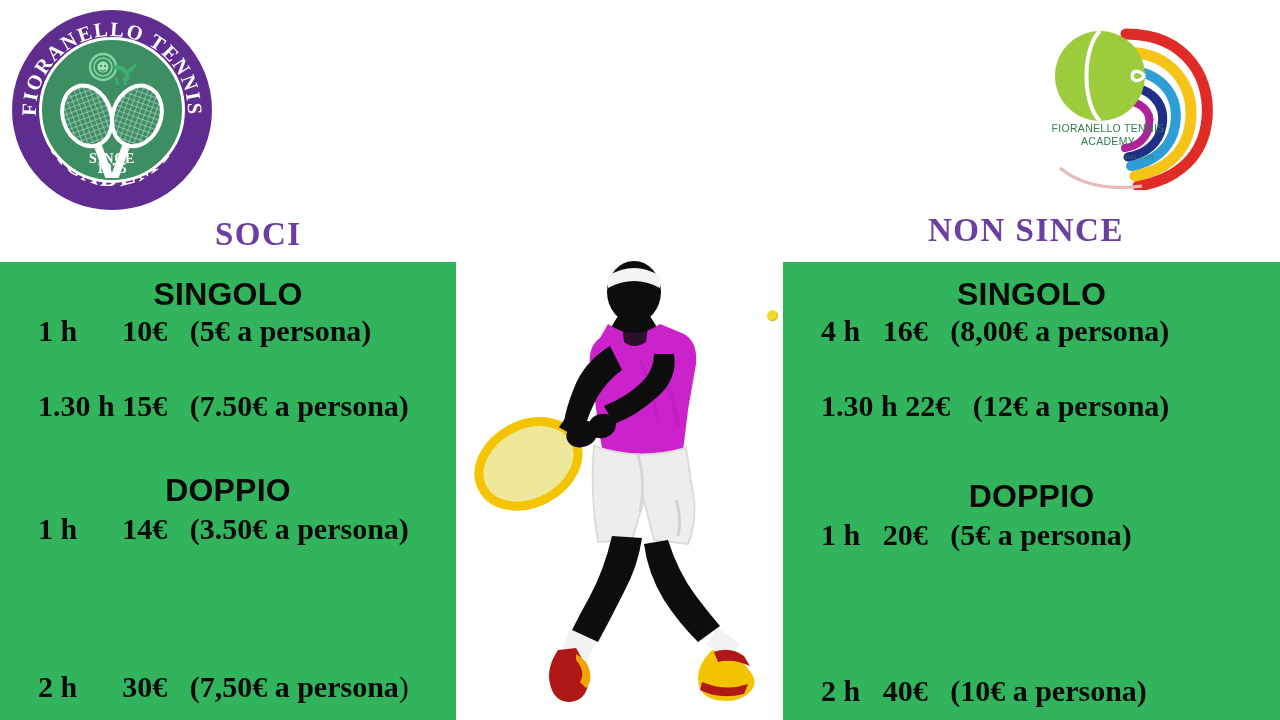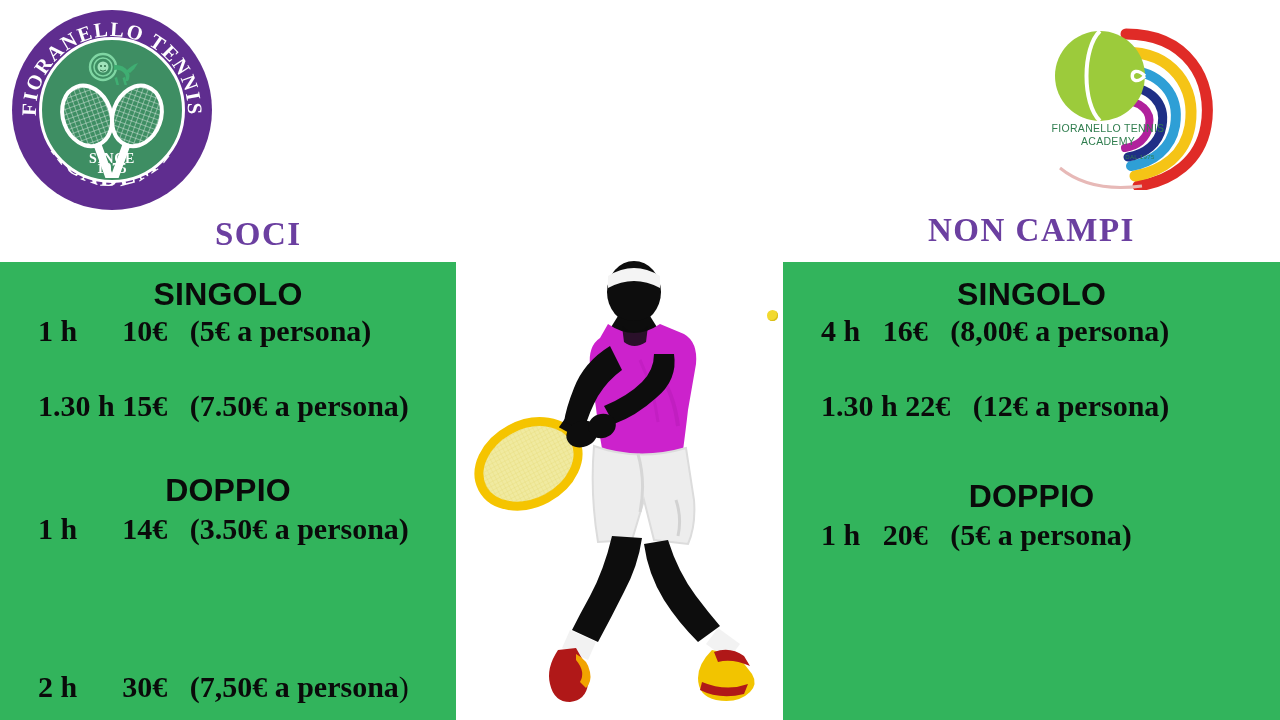--- a/index.html
+++ b/index.html
@@ -214,39 +214,40 @@
         <path d="M58 13 C40 30 40 86 58 103" fill="none" stroke="#ffffff" stroke-width="4"></path>
         <path d="M103 58 C86 42 86 74 103 58" fill="none" stroke="#ffffff" stroke-width="3.4"></path>
       </svg>
       <div class="lbl1">FIORANELLO TENNIS</div>
       <div class="lbl2">ACADEMY</div>
       <div class="lbl3">DAL 1975</div>
     </div>
   </div>
 
   <div class="col-head soci">SOCI</div>
-  <div class="col-head nonsoci">NON CAMPI</div>
+  <div class="col-head nonsoci">NON SINCE</div>
 
   <div class="panel left">
     <div class="sec-title s1">SINGOLO</div>
     <div class="row r1">1 h      10€   (5€ a persona)</div>
     <div class="row r2">1.30 h 15€   (7.50€ a persona)</div>
 
     <div class="sec-title s2">DOPPIO</div>
     <div class="row r3">1 h      14€   (3.50€ a persona)</div>
     <div class="row r5"><span>2 h      30€   (7,50€ a persona</span><span class="tail">)</span></div>
   </div>
 
   <div class="panel right">
     <div class="sec-title s1">SINGOLO</div>
     <div class="row r1">4 h   16€   (8,00€ a persona)</div>
     <div class="row r2">1.30 h 22€   (12€ a persona)</div>
 
     <div class="sec-title s2">DOPPIO</div>
     <div class="row r3">1 h   20€   (5€ a persona)</div>
+    <div class="row r5">2 h   40€   (10€ a persona)</div>
   </div>
 
   <div class="ball"></div>
 
   <svg class="player" viewBox="0 0 322 470">
     <defs>
       <pattern id="strings" width="4" height="4" patternUnits="userSpaceOnUse">
         <path d="M0 0 L0 4 M0 0 L4 0" stroke="#e4d878" stroke-width="0.7"></path>
       </pattern>
     </defs>

